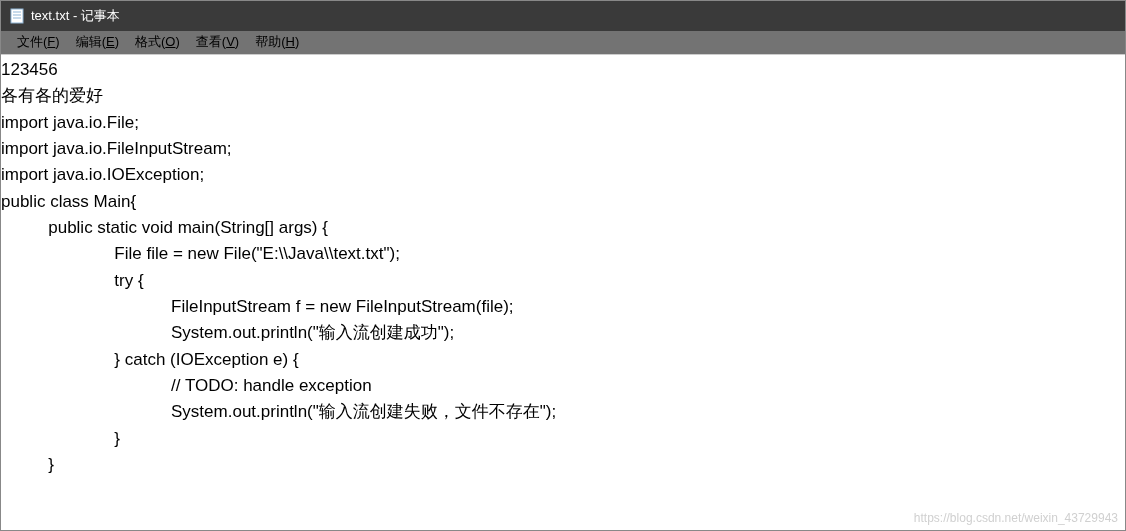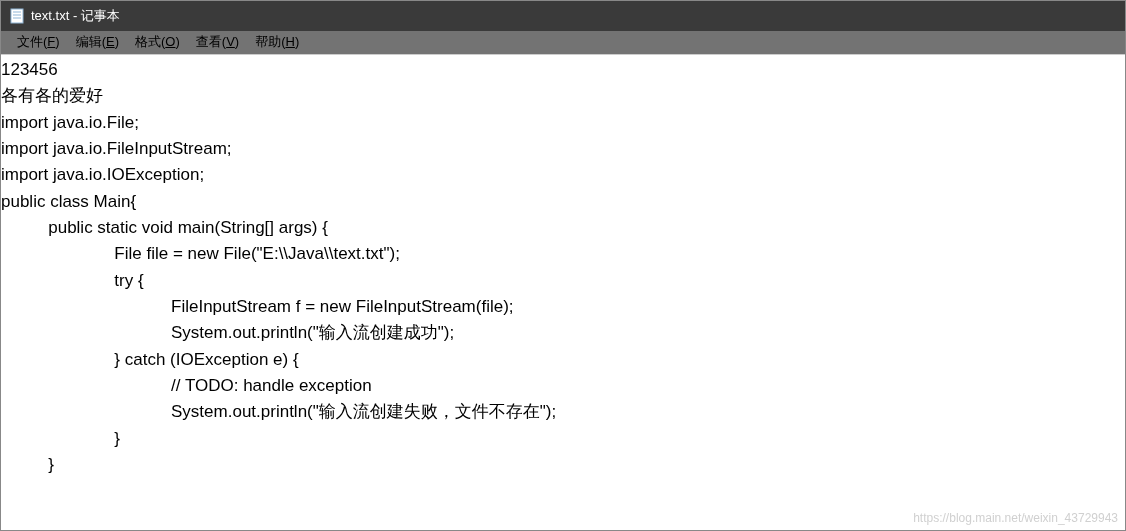--- a/index.html
+++ b/index.html
@@ -115,13 +115,13 @@
                         try {
                                     FileInputStream f = new FileInputStream(file);
                                     System.out.println("输入流创建成功");
                         } catch (IOException e) {
                                     // TODO: handle exception
                                     System.out.println("输入流创建失败，文件不存在");
                         }
           }</div>
 </div>
 
-<div class="watermark">https://blog.main.net/weixin_43729943</div>
+<div class="watermark">https://blog.csdn.net/weixin_43729943</div>
 
 </body></html>

